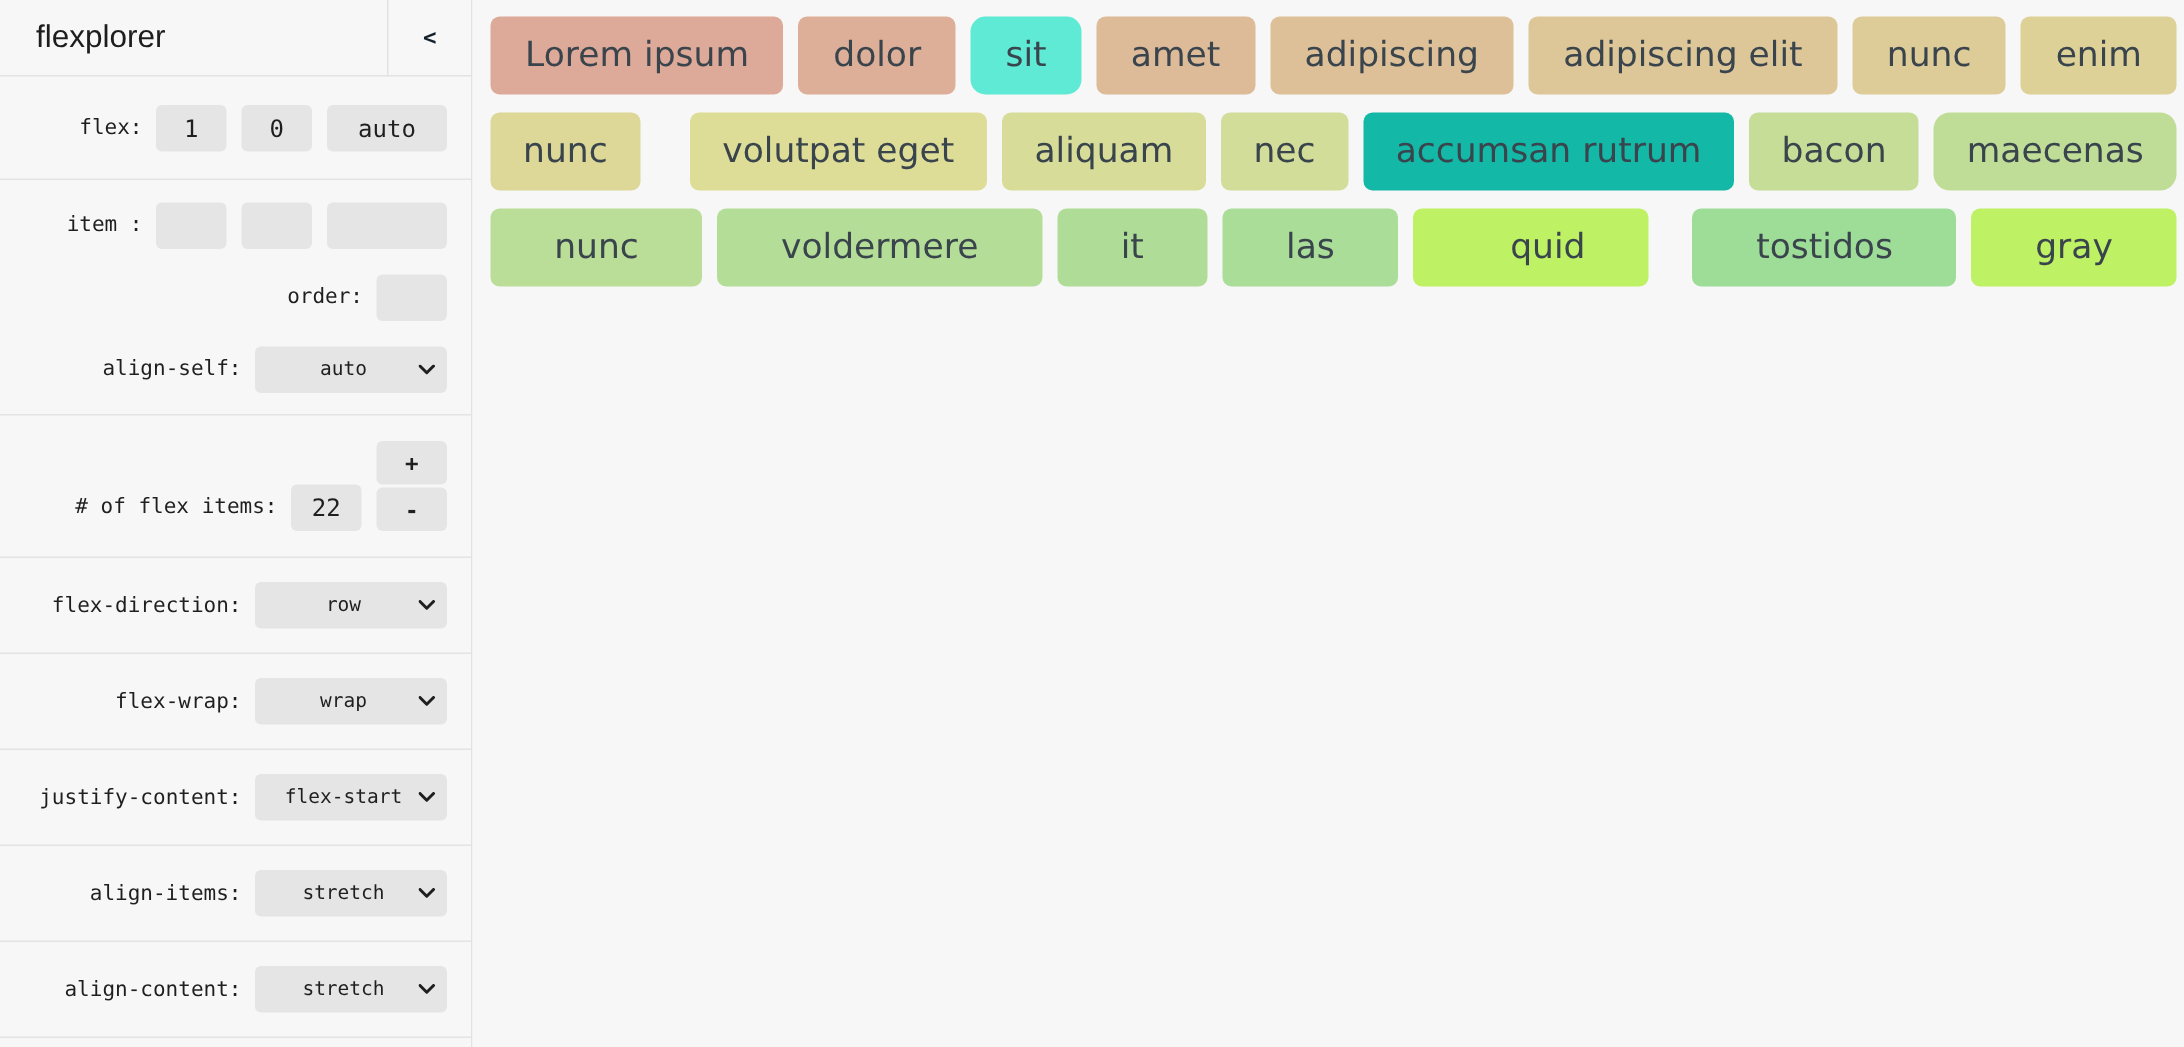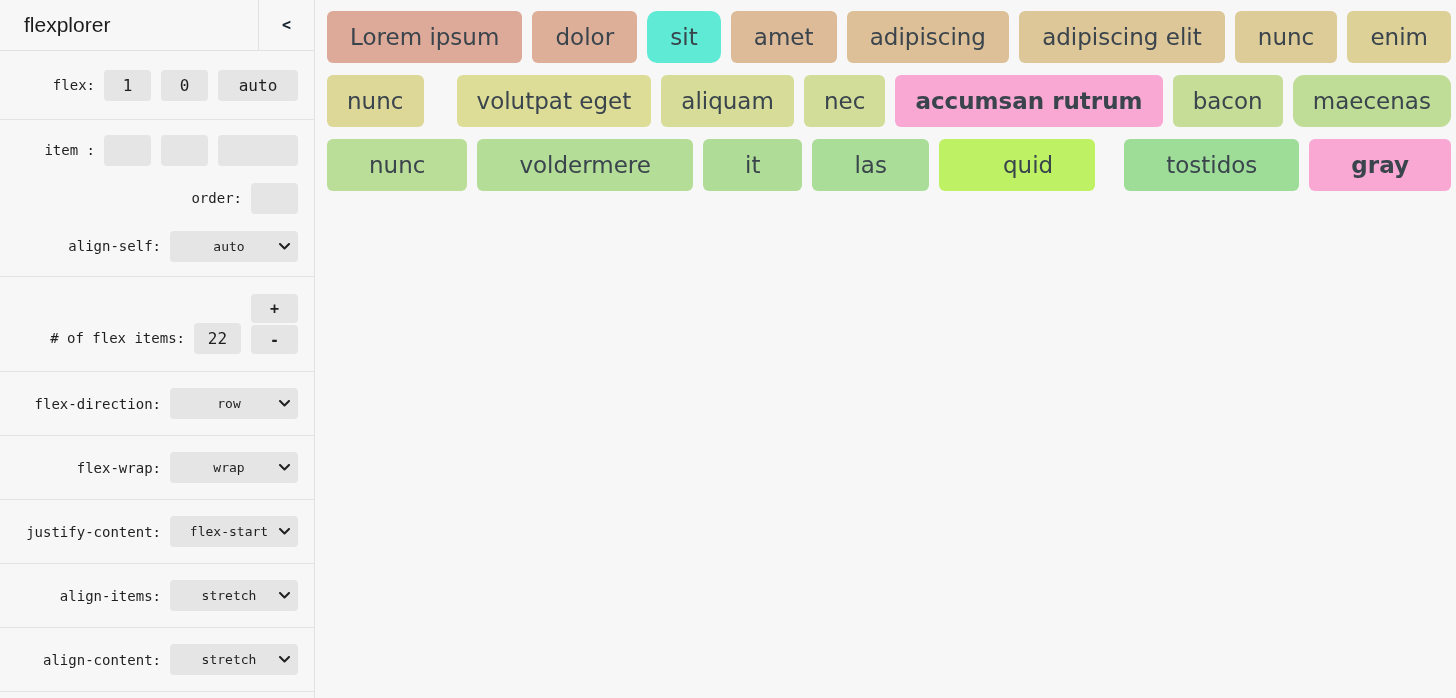--- a/index.html
+++ b/index.html
@@ -170,28 +170,28 @@
       <div class="flex-item" style="background-color: rgb(221, 192, 152);">adipiscing</div>
       <div class="flex-item" style="background-color: rgb(221, 198, 152);">adipiscing elit</div>
       <div class="flex-item" style="background-color: rgb(221, 203, 152);">nunc</div>
       <div class="flex-item" style="background-color: rgb(221, 209, 152);">enim</div>
     </div>
     <div class="mrow">
       <div class="flex-item" style="background-color: rgb(221, 215, 152);">nunc</div>
       <div class="flex-item" style="background-color: rgb(221, 221, 152); margin-left: 28px;">volutpat eget</div>
       <div class="flex-item" style="background-color: rgb(215, 221, 152);">aliquam</div>
       <div class="flex-item" style="background-color: rgb(209, 221, 152);">nec</div>
-      <div class="flex-item" style="background-color: #f9a8d4; font-weight: bold;">accumsan rutrum</div>
+      <div class="flex-item" style="background-color: #14b8a6;">accumsan rutrum</div>
       <div class="flex-item" style="background-color: rgb(198, 221, 152);">bacon</div>
       <div class="flex-item" style="background-color: rgb(192, 221, 152); border-radius: 11px;">maecenas</div>
     </div>
     <div class="mrow">
       <div class="flex-item" style="background-color: rgb(186, 221, 152);">nunc</div>
       <div class="flex-item" style="background-color: rgb(180, 221, 152);">voldermere</div>
       <div class="flex-item" style="background-color: rgb(175, 221, 152);">it</div>
       <div class="flex-item" style="background-color: rgb(169, 221, 152);">las</div>
       <div class="flex-item" style="background-color: #bef264; padding-left: 40px;">quid</div>
       <div class="flex-item" style="background-color: rgb(158, 221, 152); margin-left: 24px;">tostidos</div>
-      <div class="flex-item" style="background-color: #f9a8d4; font-weight: bold;">gray</div>
+      <div class="flex-item" style="background-color: #bef264;">gray</div>
     </div>
   </main>
 
 </div>
 
 </body></html>

